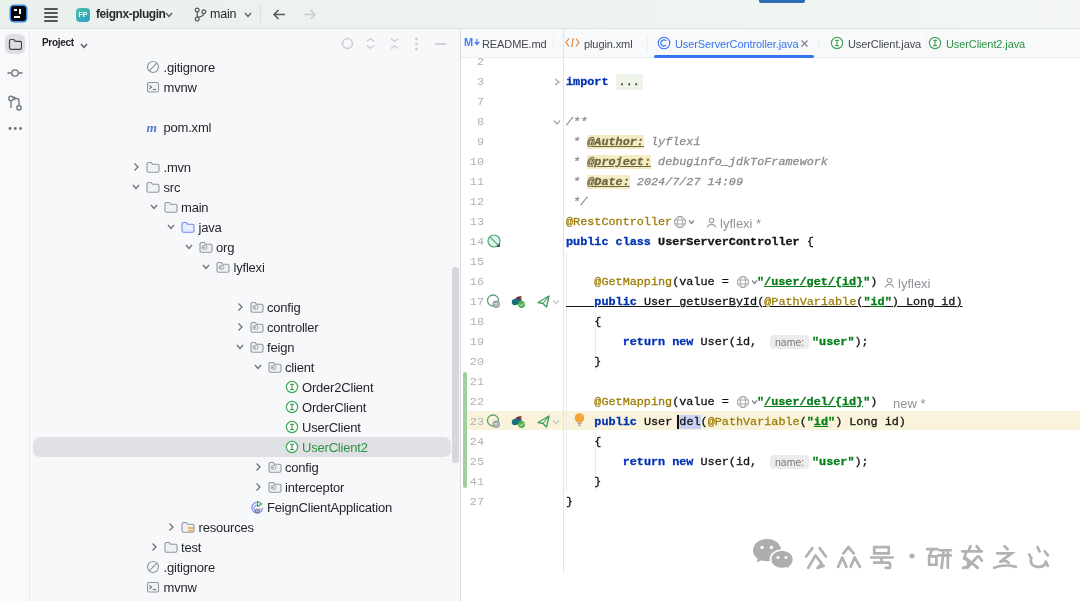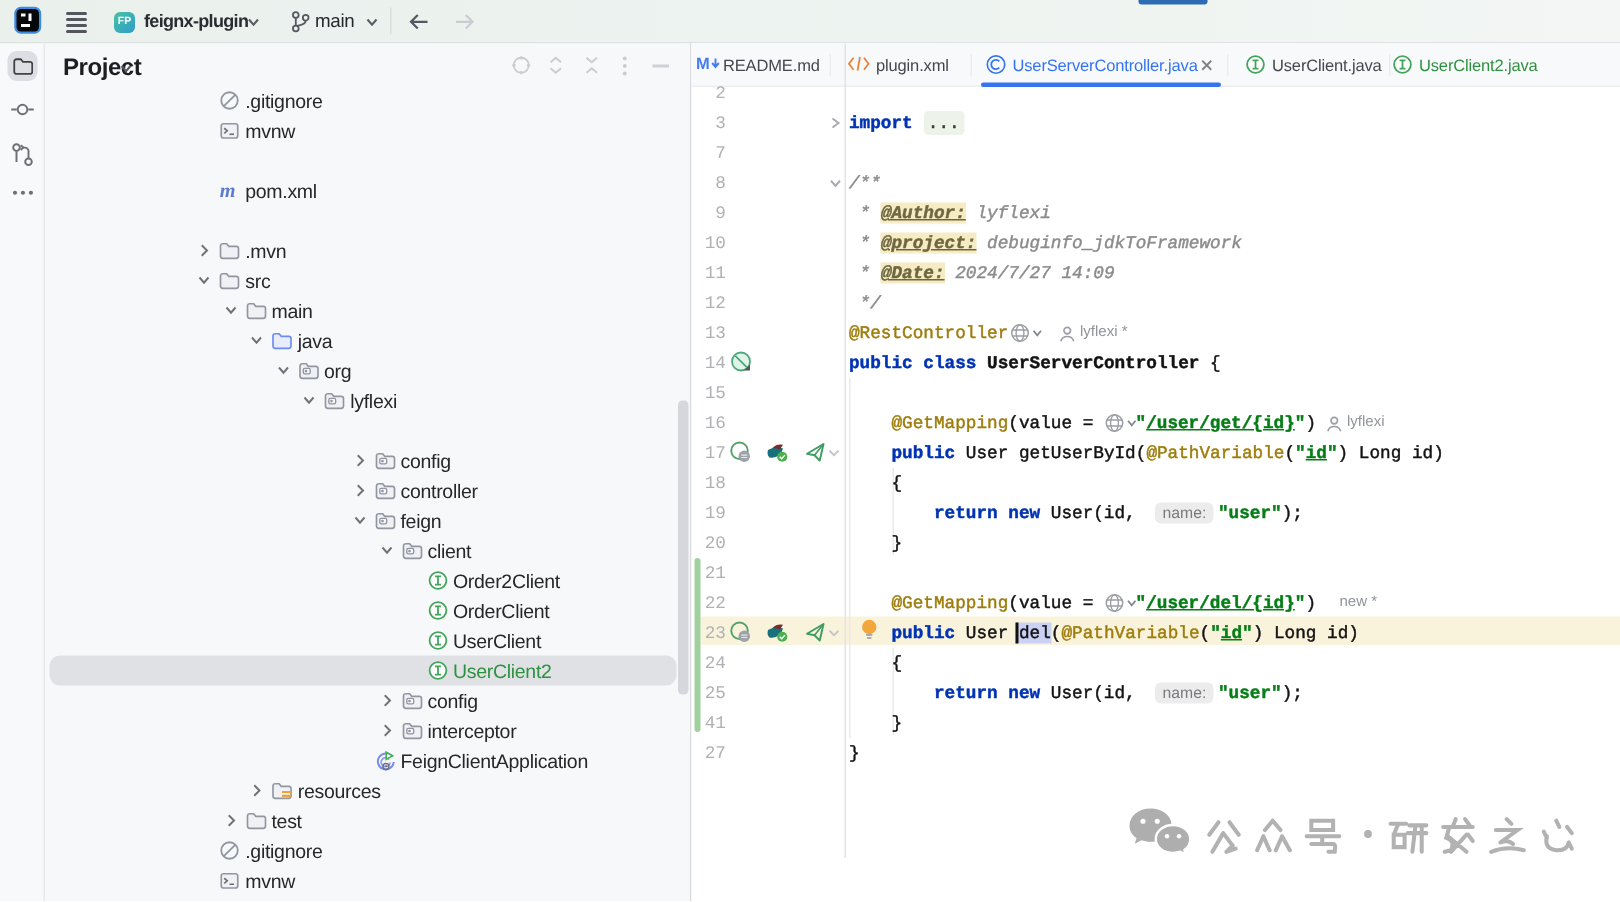--- a/index.html
+++ b/index.html
@@ -12,21 +12,21 @@
 #logo .l2{position:absolute;left:8px;top:3px;width:2px;height:5px;background:#fff;}
 #logo .l3{position:absolute;left:3px;top:10px;width:6px;height:2px;background:#fff;}
 .hline{left:44px;width:14px;height:1.5px;background:#53575d;border-radius:1px;}
 #fp{left:76px;top:8px;width:14px;height:14px;border-radius:4px;background:linear-gradient(135deg,#47c2a2 0%,#2f9ccd 100%);color:#fff;font-size:7px;font-weight:bold;text-align:center;line-height:14px;}
 .tbtext{top:7px;font-size:12.5px;letter-spacing:-0.2px;color:#26282d;white-space:nowrap;}
 
 #strip{left:0;top:29px;width:30px;height:572px;background:#f8f9fa;border-right:1px solid #e8eaed;}
 #folderbtn{left:5px;top:34px;width:20px;height:20px;background:#dcdee3;border-radius:6px;}
 
 #treepanel{left:30px;top:29px;width:430px;height:572px;background:#f7f8fa;}
-#projhdr{left:12px;top:7.5px;font-size:16px;letter-spacing:-0.3px;font-weight:bold;color:#1c1e22;}
+#projhdr{left:12px;top:7.5px;font-size:10px;letter-spacing:-0.3px;font-weight:bold;color:#1c1e22;}
 .hicon{top:36px;}
 .trow{position:absolute;left:0;height:20px;width:430px;font-size:13px;color:#25272b;}
 .trow .lbl{position:absolute;top:2.5px;white-space:nowrap;letter-spacing:-0.2px;}
 .sel{position:absolute;left:3px;top:408px;width:418px;height:20px;background:#dfe1e5;border-radius:7px;}
 .chev{position:absolute;width:10px;height:10px;top:5px;}
 .ticon{position:absolute;width:14px;height:14px;top:3px;}
 #vscroll{left:422px;top:238px;width:7px;height:196px;background:#cfd1d6;border-radius:3px;opacity:.85;}
 
 #editor{left:461px;top:29px;width:619px;height:572px;background:#fff;}
 #tabbar{left:0;top:0;width:619px;height:29px;background:#f8f9fb;border-bottom:1px solid #eceef0;}
@@ -36,21 +36,21 @@
 
 #gutterline{left:102px;top:29px;width:1px;height:543px;background:#e3e4e7;}
 .ln{position:absolute;width:28px;text-align:right;font-family:"Liberation Mono",monospace;font-size:11.8px;color:#afb1b4;line-height:20px;}
 .cl{position:absolute;left:105px;font-family:"Liberation Mono",monospace;font-size:11.8px;line-height:20px;white-space:pre;color:#131313;-webkit-text-stroke:0.3px currentColor;}
 .seg{position:absolute;font-family:"Liberation Mono",monospace;font-size:11.8px;line-height:20px;white-space:pre;color:#131313;-webkit-text-stroke:0.3px currentColor;}
 .kw{color:#0033b3;font-weight:bold;}
 .str{color:#067d17;font-weight:bold;}
 .ann{color:#9e7d0b;}
 .doc{color:#8c8c8c;font-style:italic;}
 .dtag{color:#6f6740;font-weight:bold;text-decoration:underline;background:#f5ecc4;}
-.inlay{position:absolute;font-size:10px;color:#909399;white-space:nowrap;font-family:"Liberation Sans",sans-serif;}
+.inlay{position:absolute;font-size:13px;color:#909399;white-space:nowrap;font-family:"Liberation Sans",sans-serif;}
 .hint{position:absolute;background:#ececec;border-radius:4px;font-size:10.5px;color:#787a7e;font-family:"Liberation Sans",sans-serif;padding:0 5px;height:14px;line-height:14px;top:3px;}
 #line23{left:467px;top:411px;width:613px;height:19px;background:#faf3dc;}
 #chgbar{left:463px;top:372px;width:4px;height:116px;background:#9fd09e;border-radius:2px;}
 .guide{position:absolute;width:1px;background:#e9eaec;}
 .fold{position:absolute;width:10px;height:10px;}
 </style></head><body>
 
 <div id="toolbar" class="abs"></div>
 <div id="bluebar" class="abs"></div>
 <div id="logo" class="abs">
@@ -426,21 +426,21 @@
   </svg>
 <div class="cl abs" style="left:566px;top:72px;"><span class="kw">import</span> <span style="background:#eef3e9;border-radius:3px;color:#2f3f2f;padding:1px 3px;">...</span></div>
 <div class="cl abs" style="left:566px;top:112px;"><span class="doc">/**</span></div>
 <div class="cl abs" style="left:566px;top:132px;"><span class="doc"> * <span class="dtag">@Author:</span> lyflexi</span></div>
 <div class="cl abs" style="left:566px;top:152px;"><span class="doc"> * <span class="dtag">@project:</span> debuginfo_jdkToFramework</span></div>
 <div class="cl abs" style="left:566px;top:172px;"><span class="doc"> * <span class="dtag">@Date:</span> 2024/7/27 14:09</span></div>
 <div class="cl abs" style="left:566px;top:192px;"><span class="doc"> */</span></div>
 <div class="cl abs" style="left:566px;top:212px;"><span class="ann">@RestController</span></div>
 <div class="cl abs" style="left:566px;top:232px;"><span class="kw">public class</span> <b>UserServerController</b> {</div>
 <div class="cl abs" style="left:566px;top:272px;"><span class="ann">    @GetMapping</span>(value = </div>
-<div class="cl abs" style="left:566px;top:292px;">    <span class="kw">public</span> User getUserById(<span class="ann">@PathVariable</span>(<span class="str">"<u>id</u>"</span>) Long id)</div>
+<div class="cl abs" style="left:566px;top:292px;text-decoration:underline;">    <span class="kw">public</span> User getUserById(<span class="ann">@PathVariable</span>(<span class="str">"<u>id</u>"</span>) Long id)</div>
 <div class="cl abs" style="left:566px;top:312px;">    {</div>
 <div class="cl abs" style="left:566px;top:332px;">        <span class="kw">return new</span> User(id,</div>
 <div class="cl abs" style="left:566px;top:352px;">    }</div>
 <div class="cl abs" style="left:566px;top:392px;"><span class="ann">    @GetMapping</span>(value = </div>
 <div class="cl abs" style="left:566px;top:412px;">    <span class="kw">public</span> User <span style="background:#cbd1f5;border-left:2px solid #111;margin-left:-2px;">del</span>(<span class="ann">@PathVariable</span>(<span class="str">"<u>id</u>"</span>) Long id)</div>
 <div class="cl abs" style="left:566px;top:432px;">    {</div>
 <div class="cl abs" style="left:566px;top:452px;">        <span class="kw">return new</span> User(id,</div>
 <div class="cl abs" style="left:566px;top:472px;">    }</div>
 <div class="cl abs" style="left:566px;top:492px;">}</div>
 <div class="seg abs" style="left:757px;top:272px;"><span class="str">"<u>/user/get/{id}</u>"</span>)</div>

